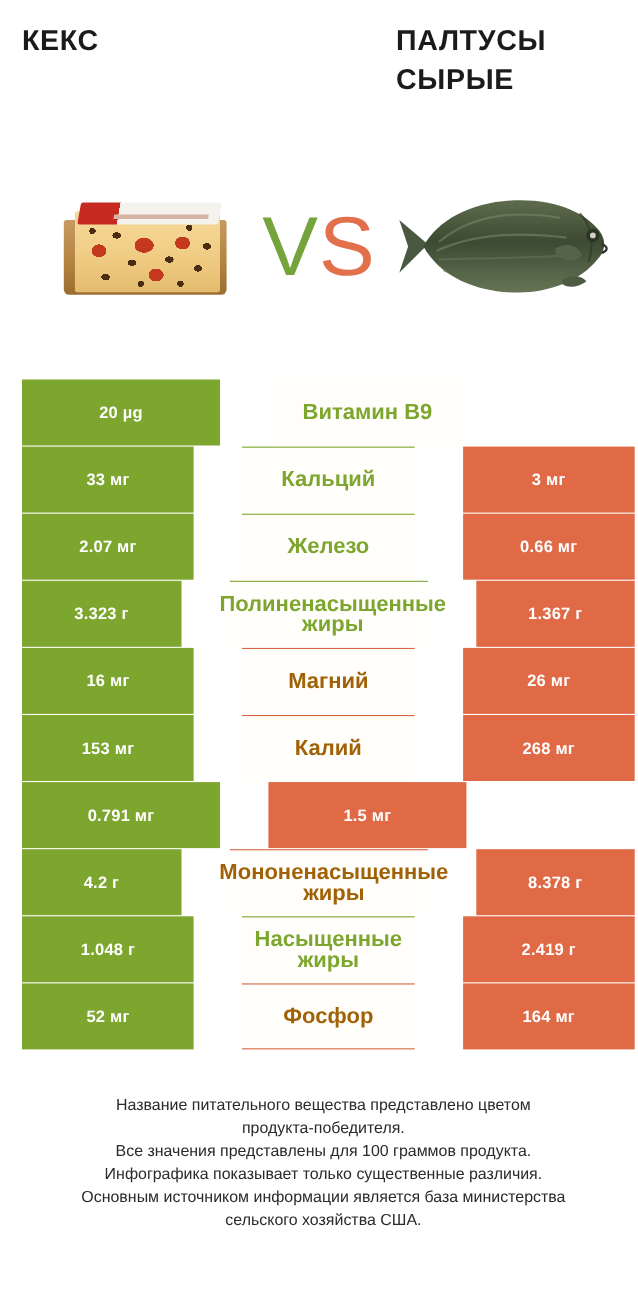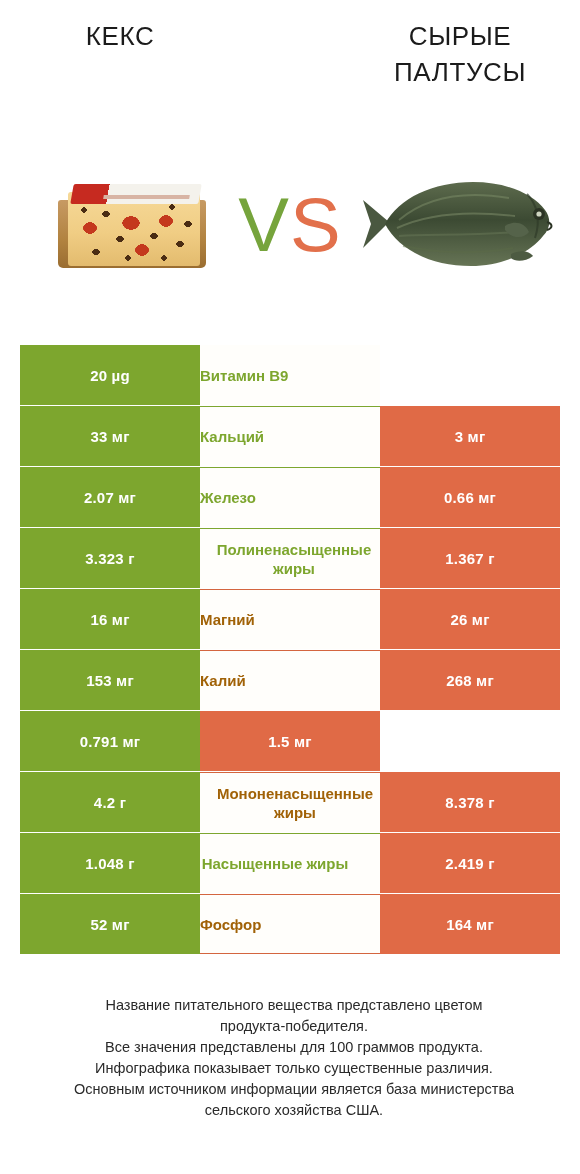--- a/index.html
+++ b/index.html
@@ -20,25 +20,24 @@
     position: absolute;
     top: 0;
     left: 0;
     width: 580px;
     height: 115px;
   }
   .title {
     position: absolute;
     top: 18px;
     font-size: 26px;
-    font-weight: 400;
+    font-weight: 700;
     color: #1b1b1b;
     letter-spacing: 0.6px;
     line-height: 36px;
-    text-align: center;
   }
   .title-left {
     left: 20px;
     width: 200px;
   }
   .title-right {
     left: 360px;
     width: 200px;
   }
 
@@ -149,42 +148,44 @@
     position: absolute;
     left: 20px;
     top: 345px;
     width: 540px;
   }
   .row {
     display: flex;
     width: 557px;
     height: 60px;
     margin-bottom: 1px;
+    gap: 44px;
   }
   .cell-left, .cell-right {
     width: 180px;
     height: 60px;
     display: flex;
     align-items: center;
     justify-content: center;
     color: #ffffff;
     font-size: 15px;
     font-weight: 700;
     letter-spacing: 0.2px;
     box-sizing: border-box;
   }
   .cell-left  { background: #7da62e; }
   .cell-right { background: #e06a46; }
   .cell-mid {
     width: 180px;
     height: 60px;
     display: flex;
     align-items: center;
+    justify-content: center;
     text-align: center;
-    font-size: 15px;
+    font-size: 20px;
     font-weight: 700;
     line-height: 19px;
     background: #fffefb;
     box-sizing: border-box;
     border-top: 1px solid transparent;
     white-space: nowrap;
     overflow: visible;
     position: relative;
     z-index: 0;
   }
@@ -208,22 +209,22 @@
     color: #2a2a2a;
   }
   .footer div { white-space: nowrap; }
 </style>
 </head>
 <body>
 
 <div class="titles">
   <div class="title title-left">КЕКС</div>
   <div class="title title-right">
+    <div>ПАЛТУСЫ</div>
     <div>СЫРЫЕ</div>
-    <div>ПАЛТУСЫ</div>
   </div>
 </div>
 
 <div class="hero" style="top:130px">
 
   <div class="hero-left">
     <div class="cake">
       <div class="cake-tray"></div>
       <div class="cake-body"></div>
       <div class="cake-label"></div>

